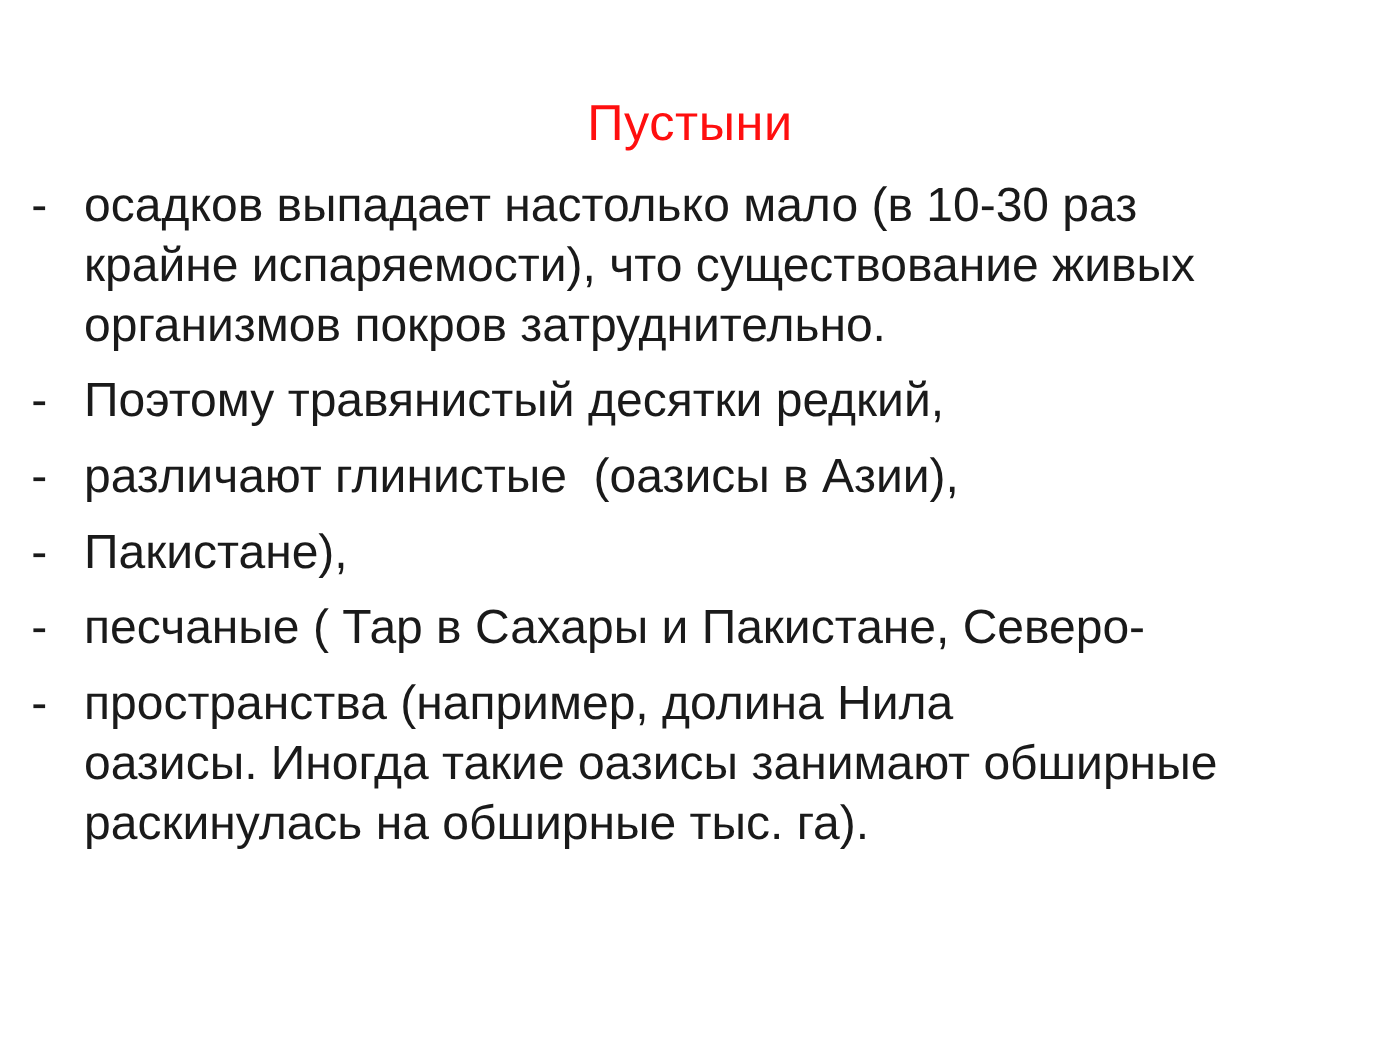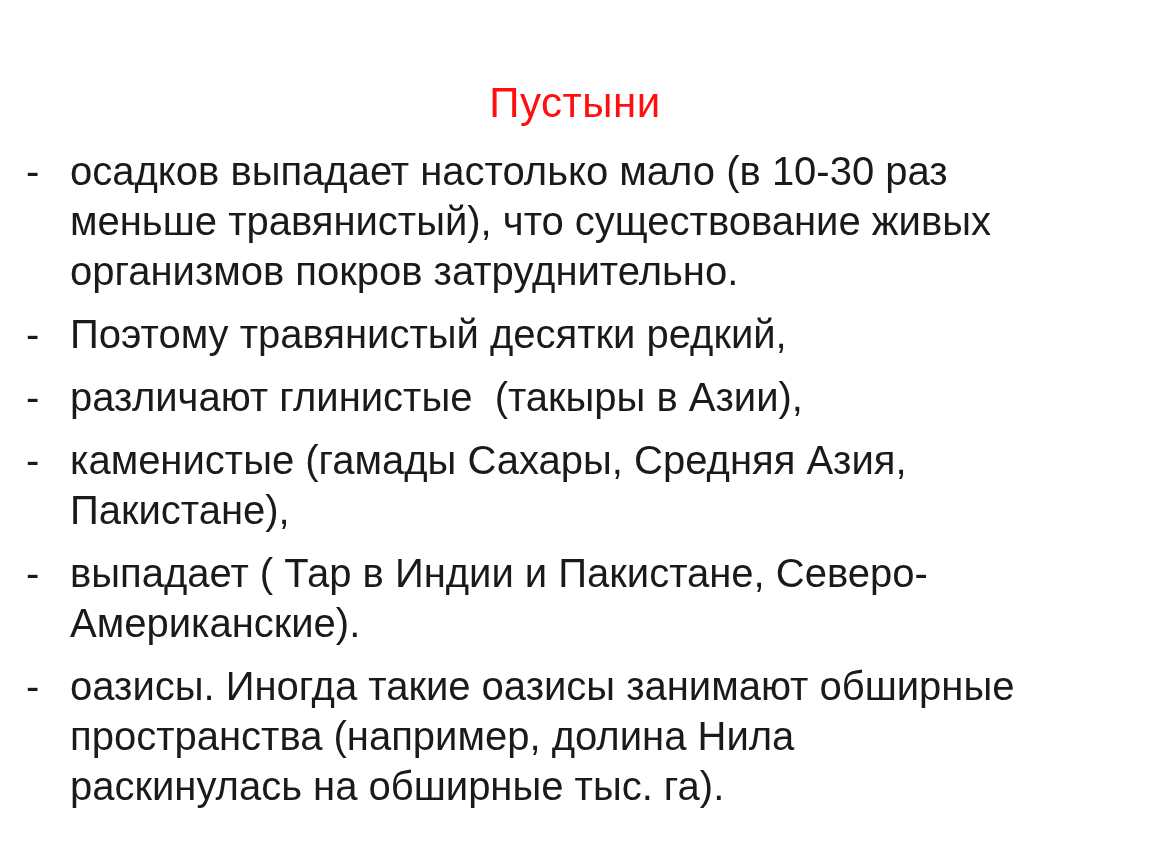--- a/index.html
+++ b/index.html
@@ -56,58 +56,56 @@
 <div class="slide" style="background-color: rgb(255, 255, 255);">
 
   <h1 class="slide-title" style="color: rgb(255, 15, 15);">Пустыни</h1>
 
   <div class="content" style="color: rgb(26, 26, 26);">
 
     <div class="bullet">
       <span class="bullet-marker">-</span>
       <div class="bullet-text">
         <span class="text-line">осадков выпадает настолько мало (в 10-30 раз</span>
-        <span class="text-line">меньше травянистый), что существование живых</span>
+        <span class="text-line">крайне испаряемости), что существование живых</span>
         <span class="text-line">организмов покров затруднительно.</span>
       </div>
     </div>
 
     <div class="bullet">
       <span class="bullet-marker">-</span>
       <div class="bullet-text">
         <span class="text-line">Поэтому травянистый десятки редкий,</span>
       </div>
     </div>
 
     <div class="bullet">
       <span class="bullet-marker">-</span>
       <div class="bullet-text">
-        <span class="text-line">различают глинистые  (такыры в Азии),</span>
+        <span class="text-line">различают глинистые  (оазисы в Азии),</span>
       </div>
     </div>
 
     <div class="bullet">
       <span class="bullet-marker">-</span>
       <div class="bullet-text">
-        <span class="text-line">каменистые (гамады Сахары, Средняя Азия,</span>
         <span class="text-line">Пакистане),</span>
       </div>
     </div>
 
     <div class="bullet">
       <span class="bullet-marker">-</span>
       <div class="bullet-text">
-        <span class="text-line">выпадает ( Тар в Индии и Пакистане, Северо-</span>
-        <span class="text-line">Американские).</span>
+        <span class="text-line">песчаные ( Тар в Сахары и Пакистане, Северо-</span>
       </div>
     </div>
 
     <div class="bullet">
       <span class="bullet-marker">-</span>
       <div class="bullet-text">
+        <span class="text-line">пространства (например, долина Нила</span>
         <span class="text-line">оазисы. Иногда такие оазисы занимают обширные</span>
-        <span class="text-line">пространства (например, долина Нила</span>
         <span class="text-line">раскинулась на обширные тыс. га).</span>
       </div>
     </div>
 
   </div>
 </div>
 
 </body></html>

